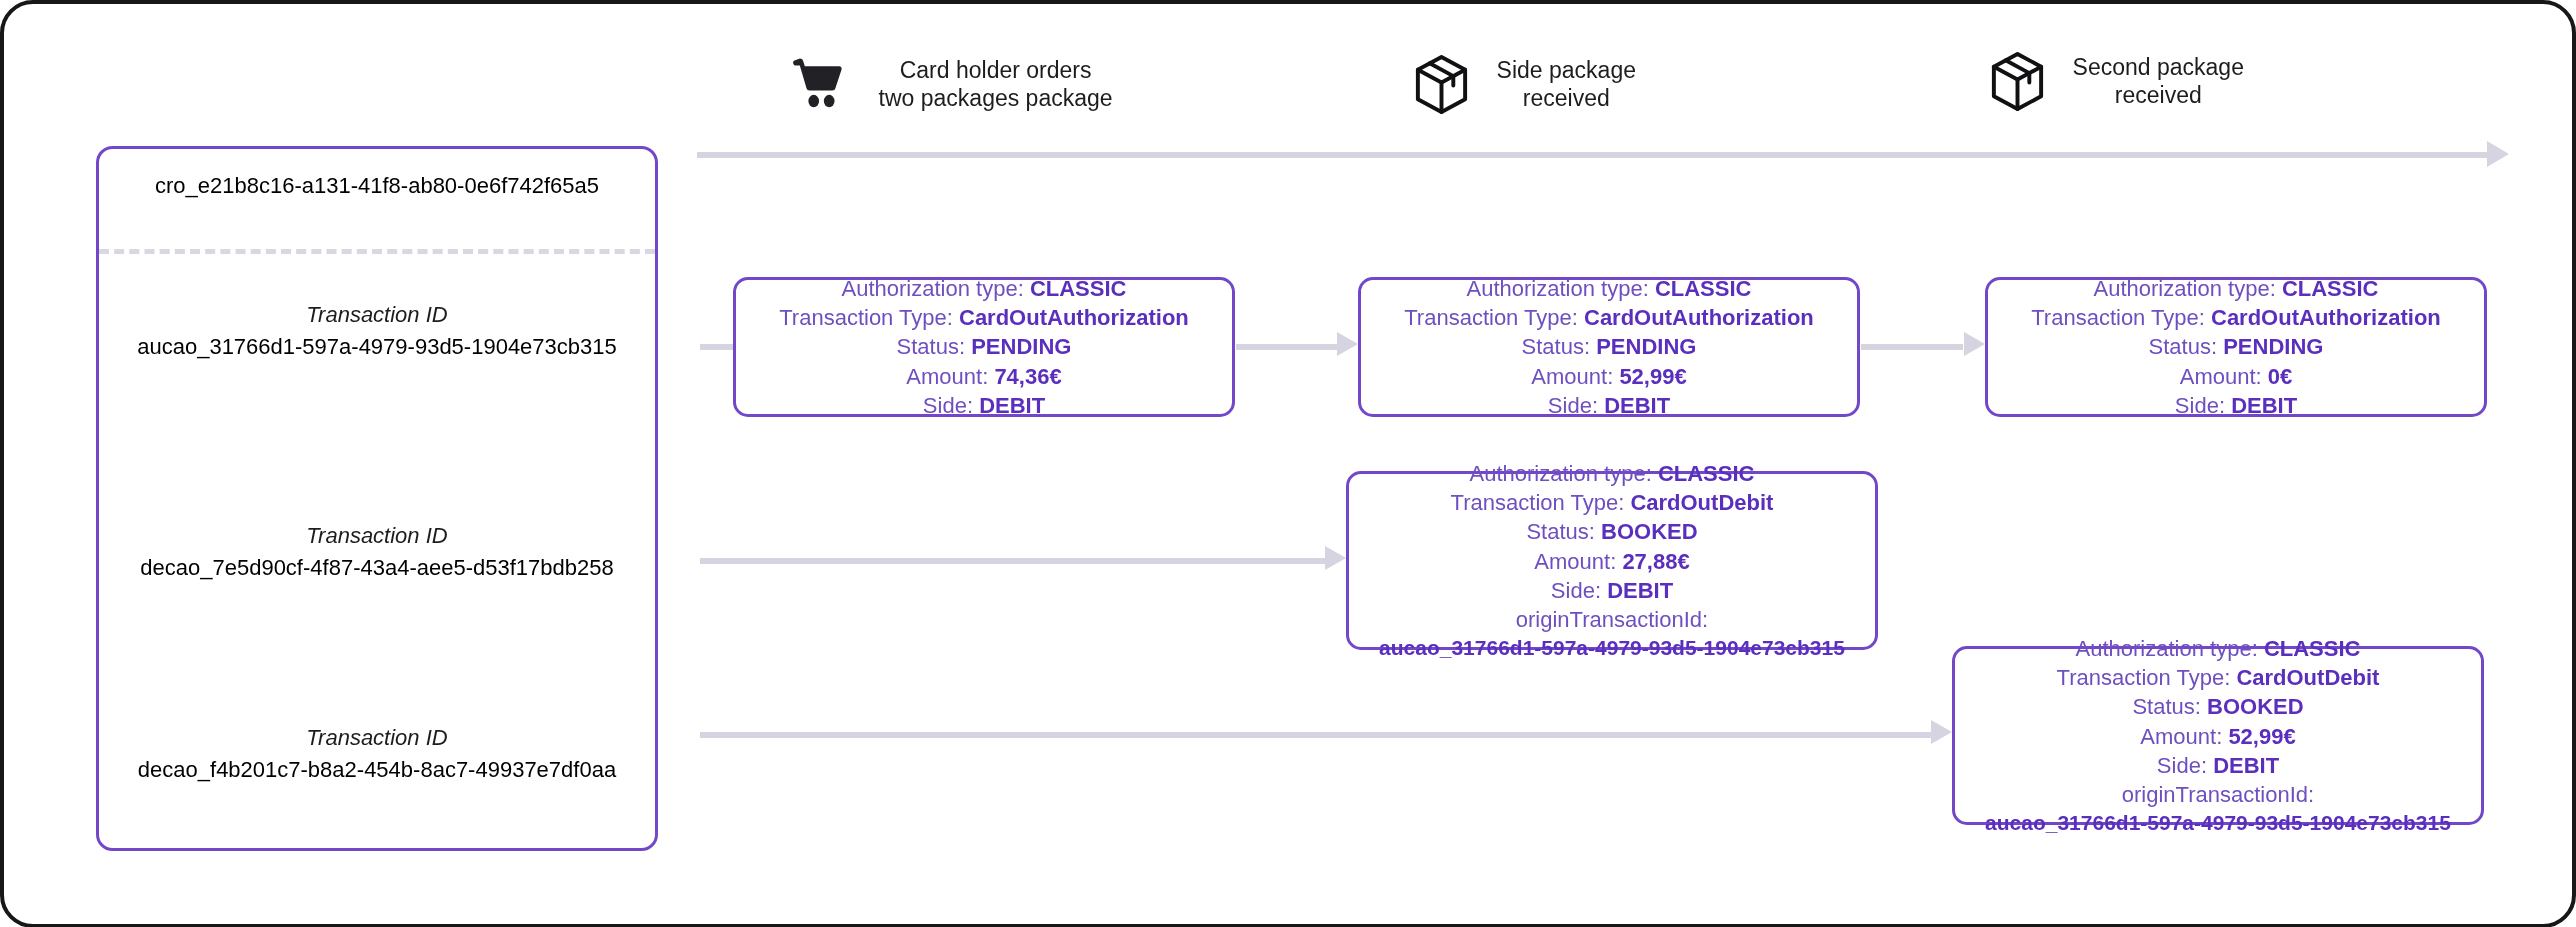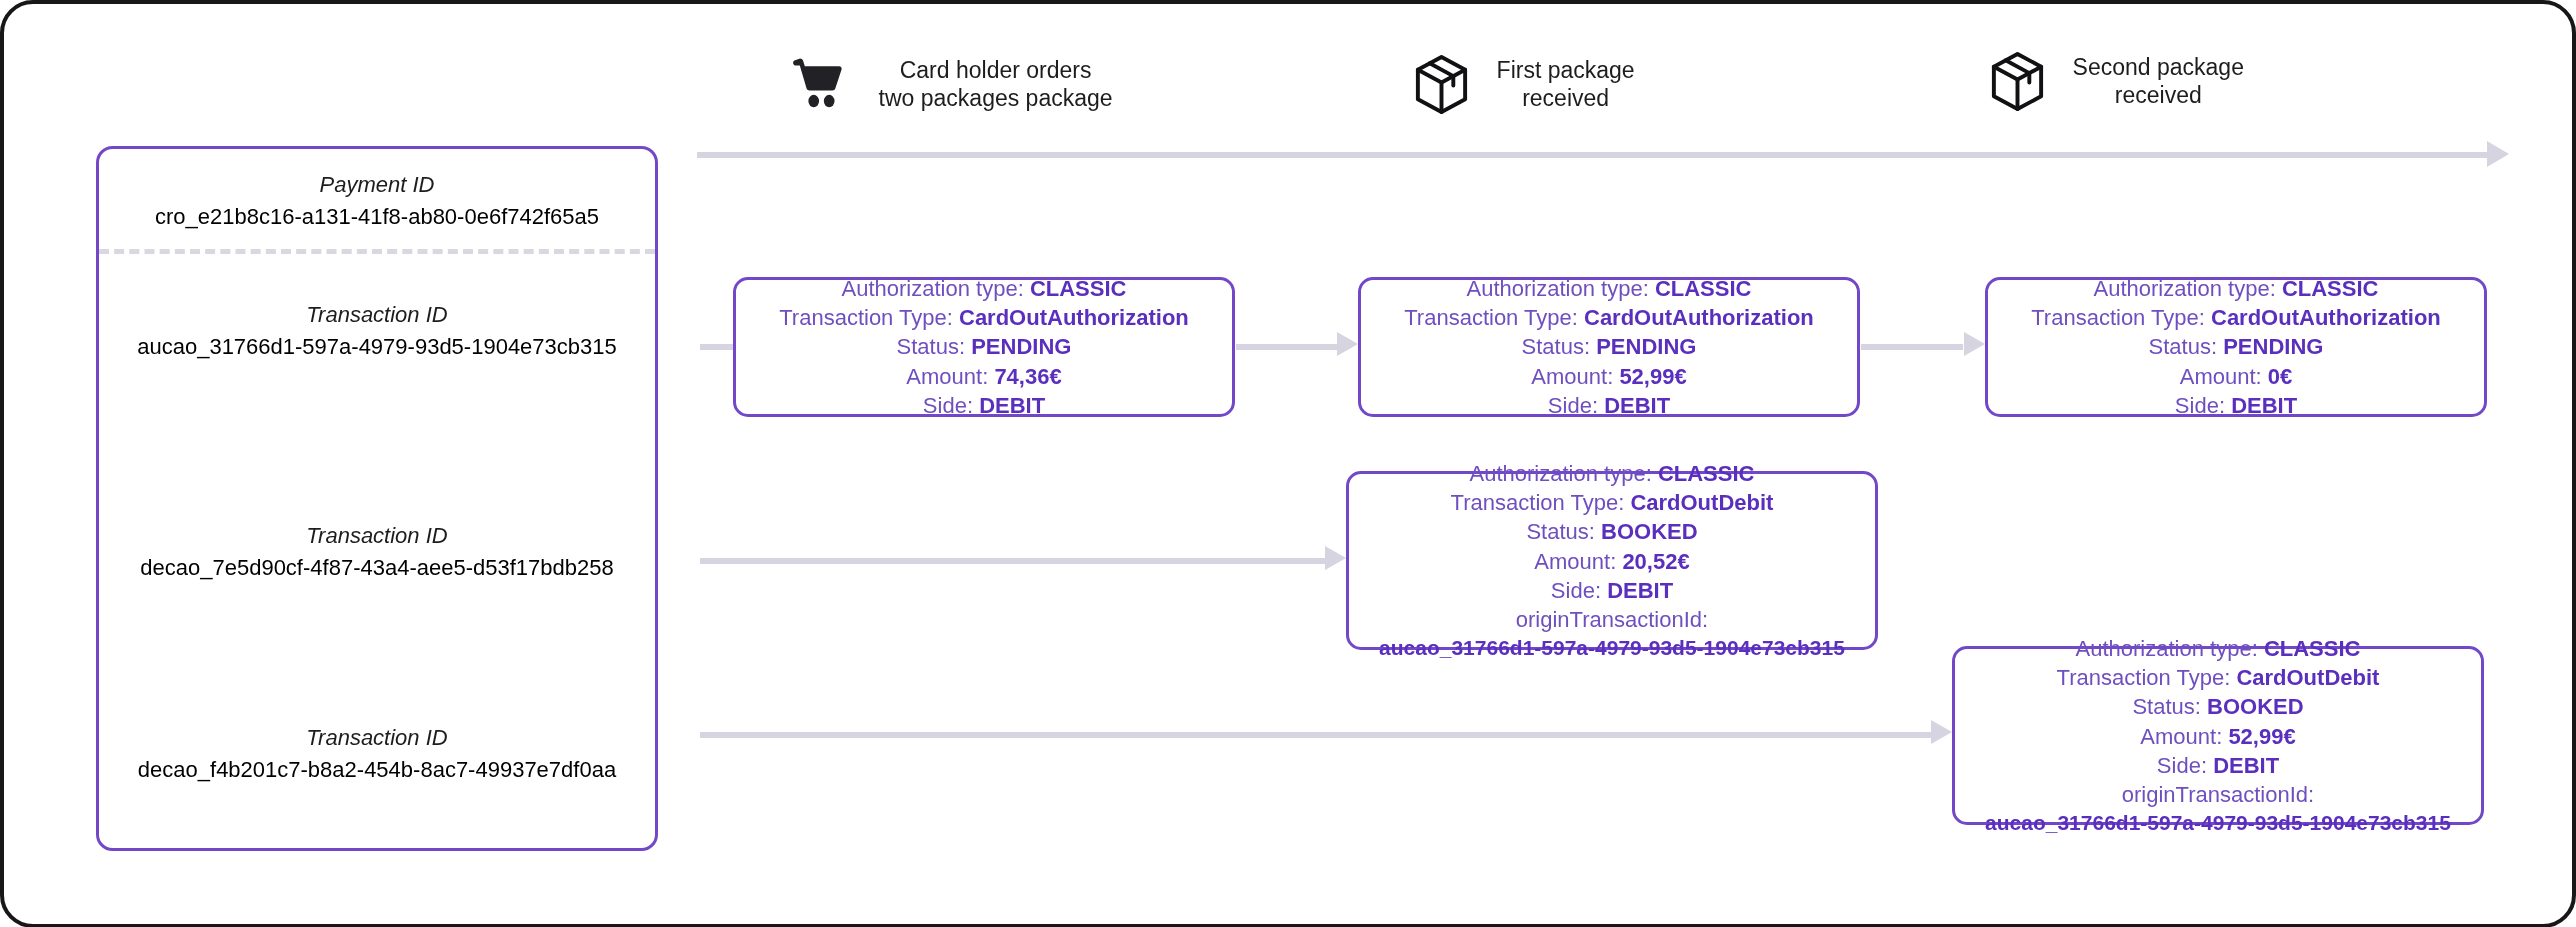--- a/index.html
+++ b/index.html
@@ -188,42 +188,41 @@
 
   <div class="milestone" id="milestone-1">
     <span class="icon-wrap">
       <svg width="63" height="63" viewBox="0 0 64 64" fill="none" stroke="#111114" stroke-width="4" stroke-linejoin="round" stroke-linecap="round">
         <path d="M32 4 L56 17 L56 47 L32 60 L8 47 L8 17 Z"></path>
         <path d="M8 17 L32 30 L56 17"></path>
         <path d="M32 30 L32 60"></path>
         <path d="M20 10.5 L44 23.5 L44 33"></path>
       </svg>
     </span>
-    <span class="m-label">First package
+    <span class="m-label">Side package
 received</span>
   </div>
 
   <div class="milestone" id="milestone-2">
     <span class="icon-wrap">
       <svg width="63" height="63" viewBox="0 0 64 64" fill="none" stroke="#111114" stroke-width="4" stroke-linejoin="round" stroke-linecap="round">
         <path d="M32 4 L56 17 L56 47 L32 60 L8 47 L8 17 Z"></path>
         <path d="M8 17 L32 30 L56 17"></path>
         <path d="M32 30 L32 60"></path>
         <path d="M20 10.5 L44 23.5 L44 33"></path>
       </svg>
     </span>
     <span class="m-label">Second package
 received</span>
   </div>
 
   <div id="id-panel">
     <div id="panel-divider"></div>
 
     <div class="panel-block" id="panel-block-0">
-      <div class="panel-label">Payment ID</div>
       <div class="panel-value">cro_e21b8c16-a131-41f8-ab80-0e6f742f65a5</div>
     </div>
 
     <div class="panel-block" id="panel-block-1">
       <div class="panel-label">Transaction ID</div>
       <div class="panel-value">aucao_31766d1-597a-4979-93d5-1904e73cb315</div>
     </div>
 
     <div class="panel-block" id="panel-block-2">
       <div class="panel-label">Transaction ID</div>
@@ -267,21 +266,21 @@
     <div class="card-line"><span>Transaction Type: </span><b>CardOutAuthorization</b></div>
     <div class="card-line"><span>Status: </span><b>PENDING</b></div>
     <div class="card-line"><span>Amount: </span><b>0€</b></div>
     <div class="card-line"><span>Side: </span><b>DEBIT</b></div>
   </div>
 
   <div class="card" id="card-debit-1">
     <div class="card-line"><span>Authorization type: </span><b>CLASSIC</b></div>
     <div class="card-line"><span>Transaction Type: </span><b>CardOutDebit</b></div>
     <div class="card-line"><span>Status: </span><b>BOOKED</b></div>
-    <div class="card-line"><span>Amount: </span><b>20,52€</b></div>
+    <div class="card-line"><span>Amount: </span><b>27,88€</b></div>
     <div class="card-line"><span>Side: </span><b>DEBIT</b></div>
     <div class="card-line">originTransactionId:</div>
     <div class="card-line id-line">aucao_31766d1-597a-4979-93d5-1904e73cb315</div>
   </div>
 
   <div class="card" id="card-debit-2">
     <div class="card-line"><span>Authorization type: </span><b>CLASSIC</b></div>
     <div class="card-line"><span>Transaction Type: </span><b>CardOutDebit</b></div>
     <div class="card-line"><span>Status: </span><b>BOOKED</b></div>
     <div class="card-line"><span>Amount: </span><b>52,99€</b></div>

